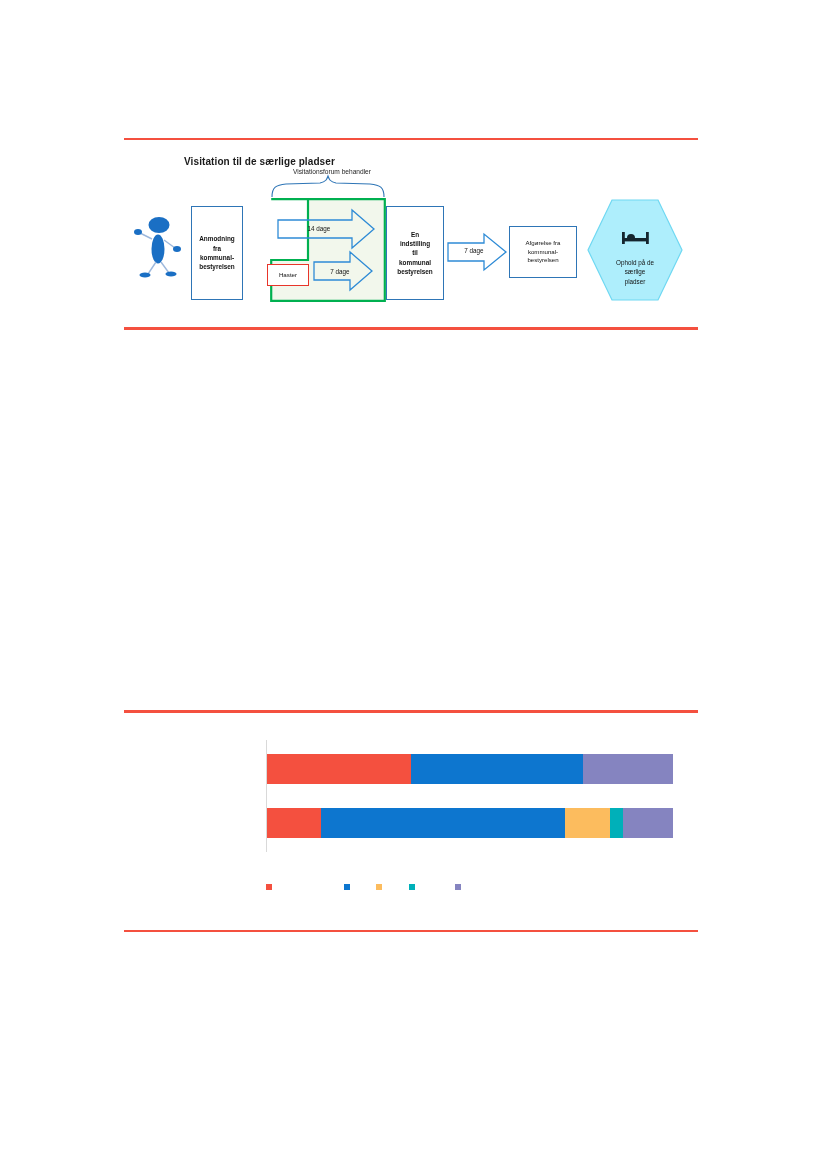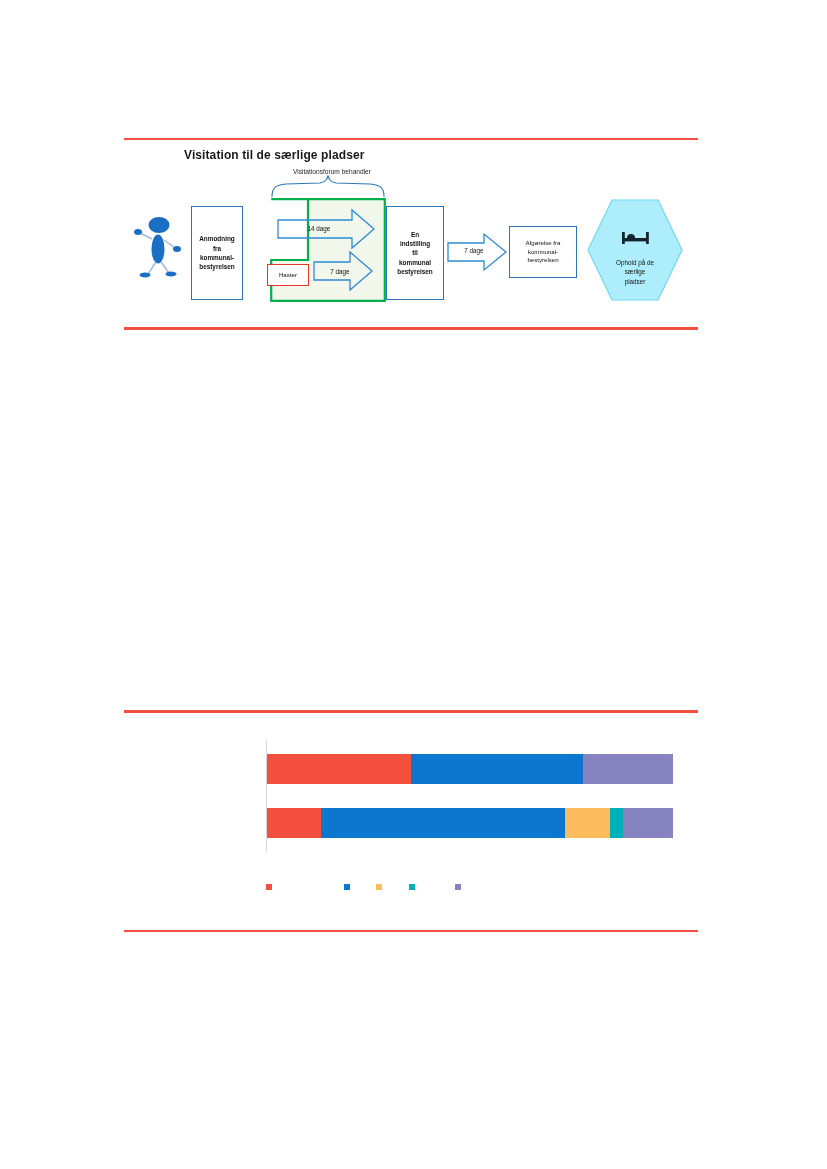--- a/index.html
+++ b/index.html
@@ -45,22 +45,22 @@
     position: absolute;
     left: 124px;
     top: 142px;
     width: 574px;
     height: 184px;
   }
 
   #flow-title {
     position: absolute;
     left: 60px;
-    top: 6px;
-    font-size: 12px;
+    top: 14px;
+    font-size: 10px;
     font-weight: bold;
     color: #1a1a1a;
     letter-spacing: 0.1px;
     white-space: nowrap;
   }
 
   
   #person {
     position: absolute;
     left: 8px;

